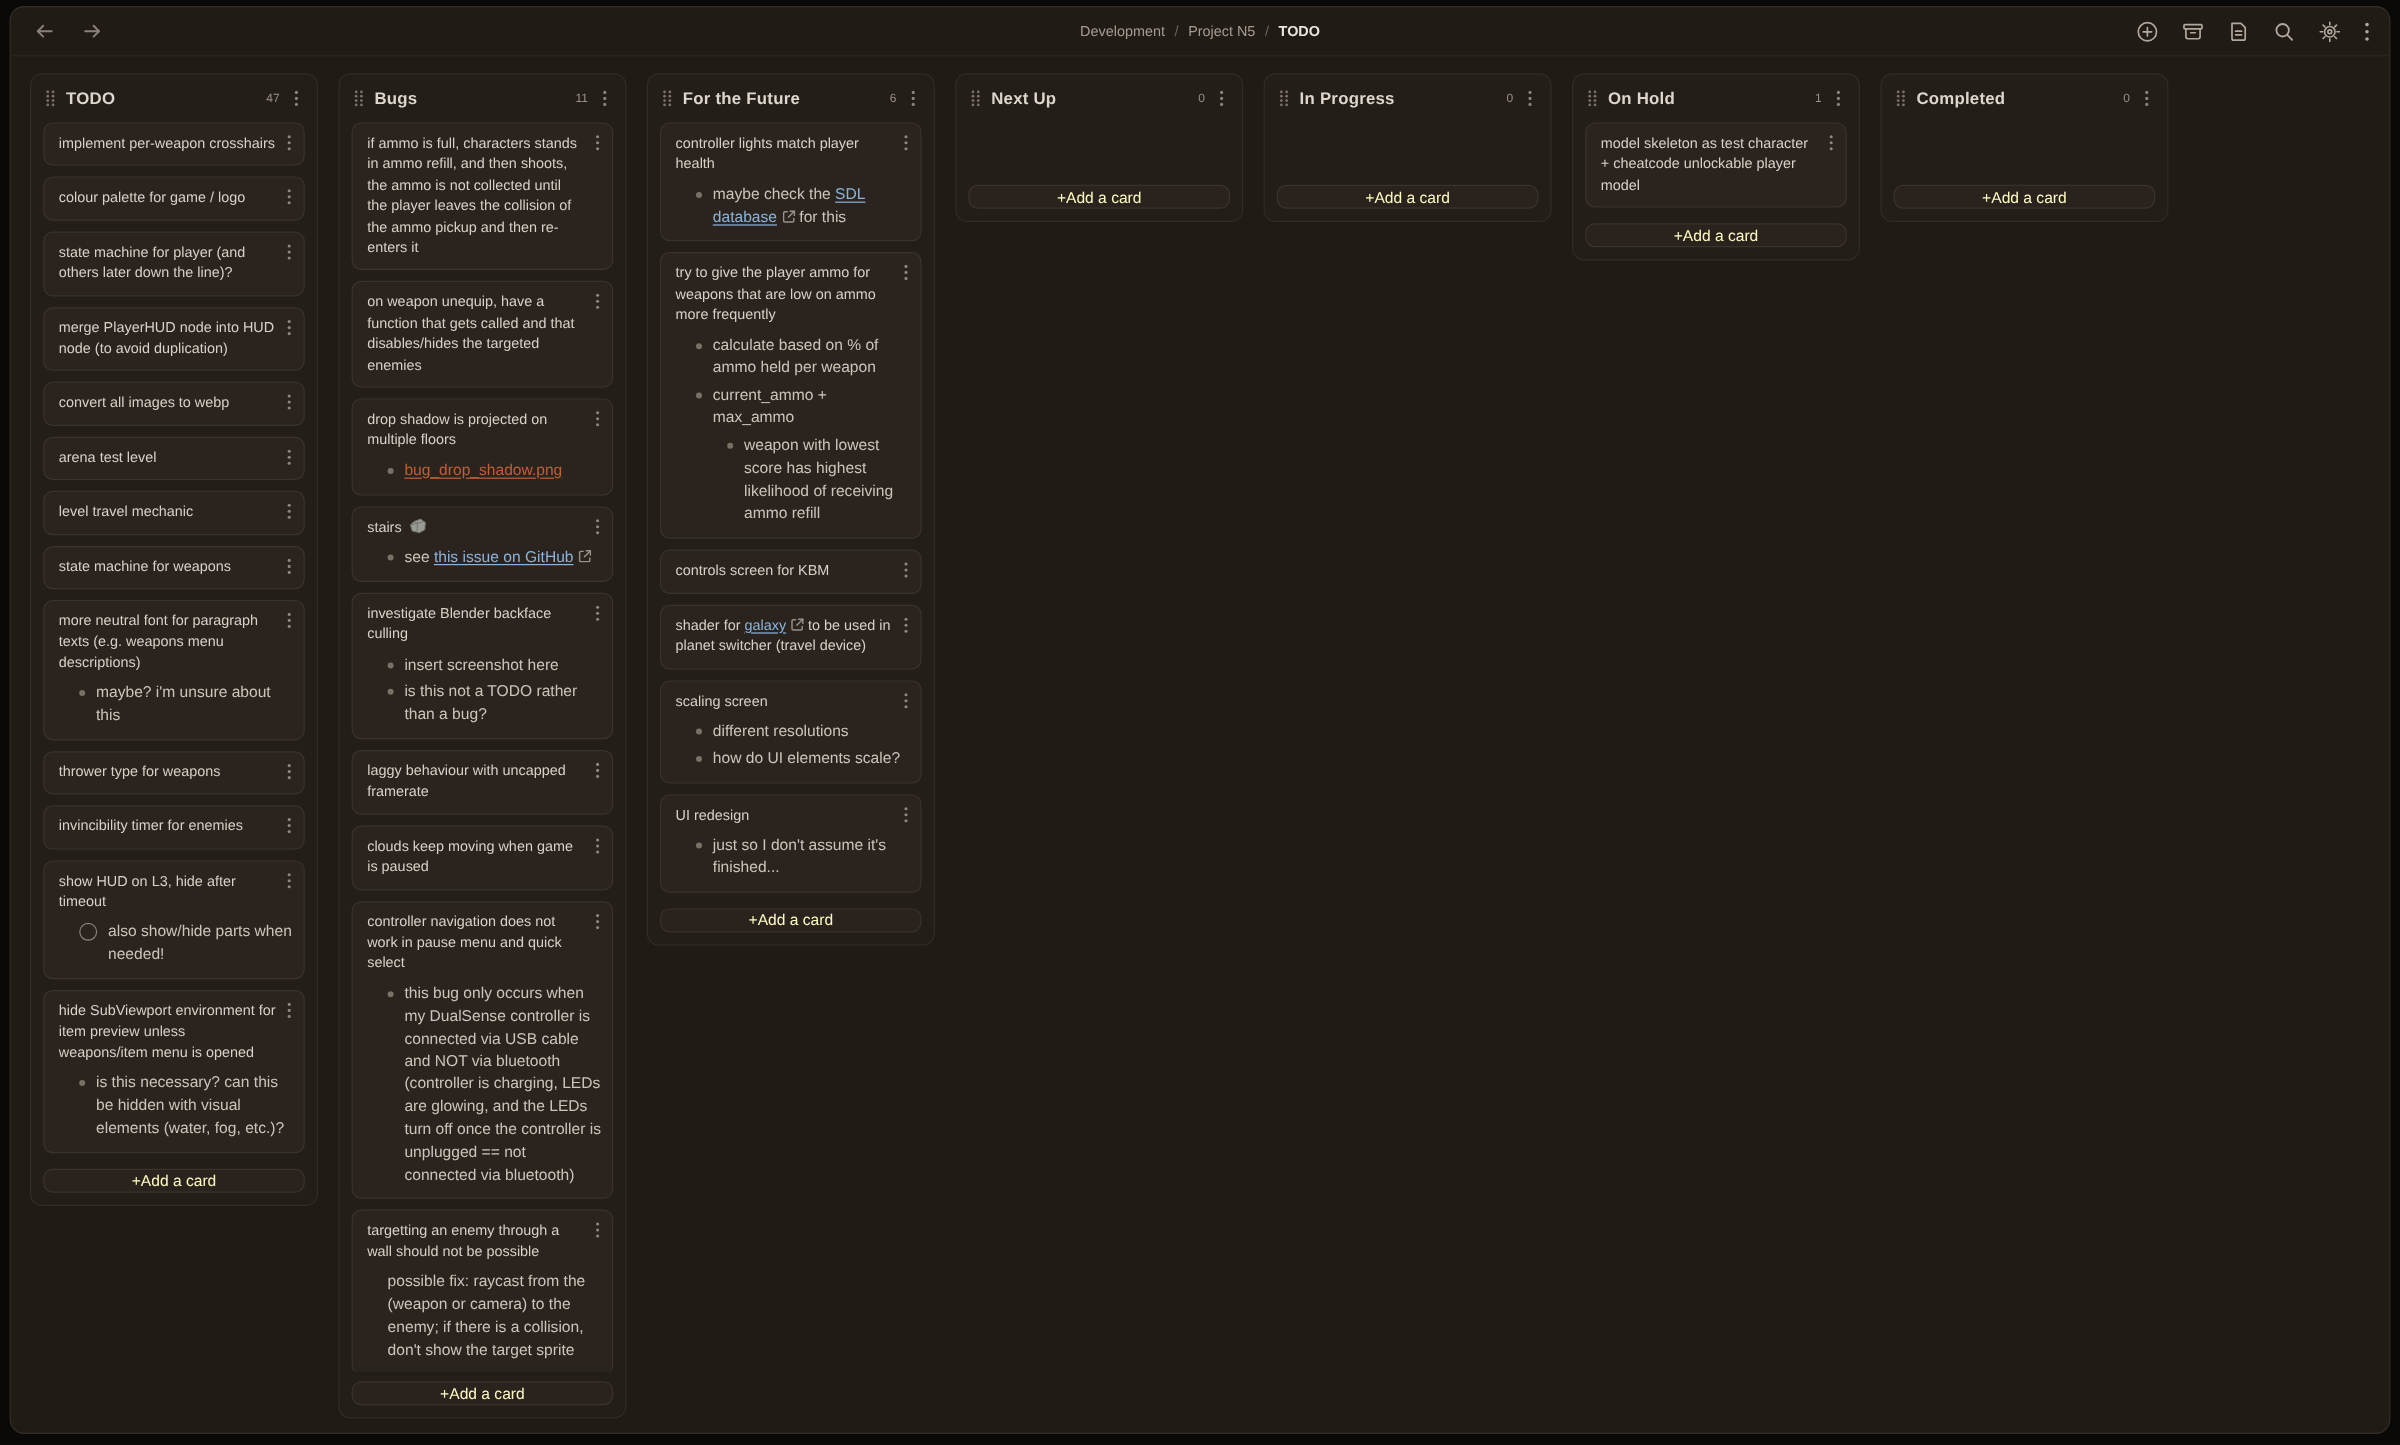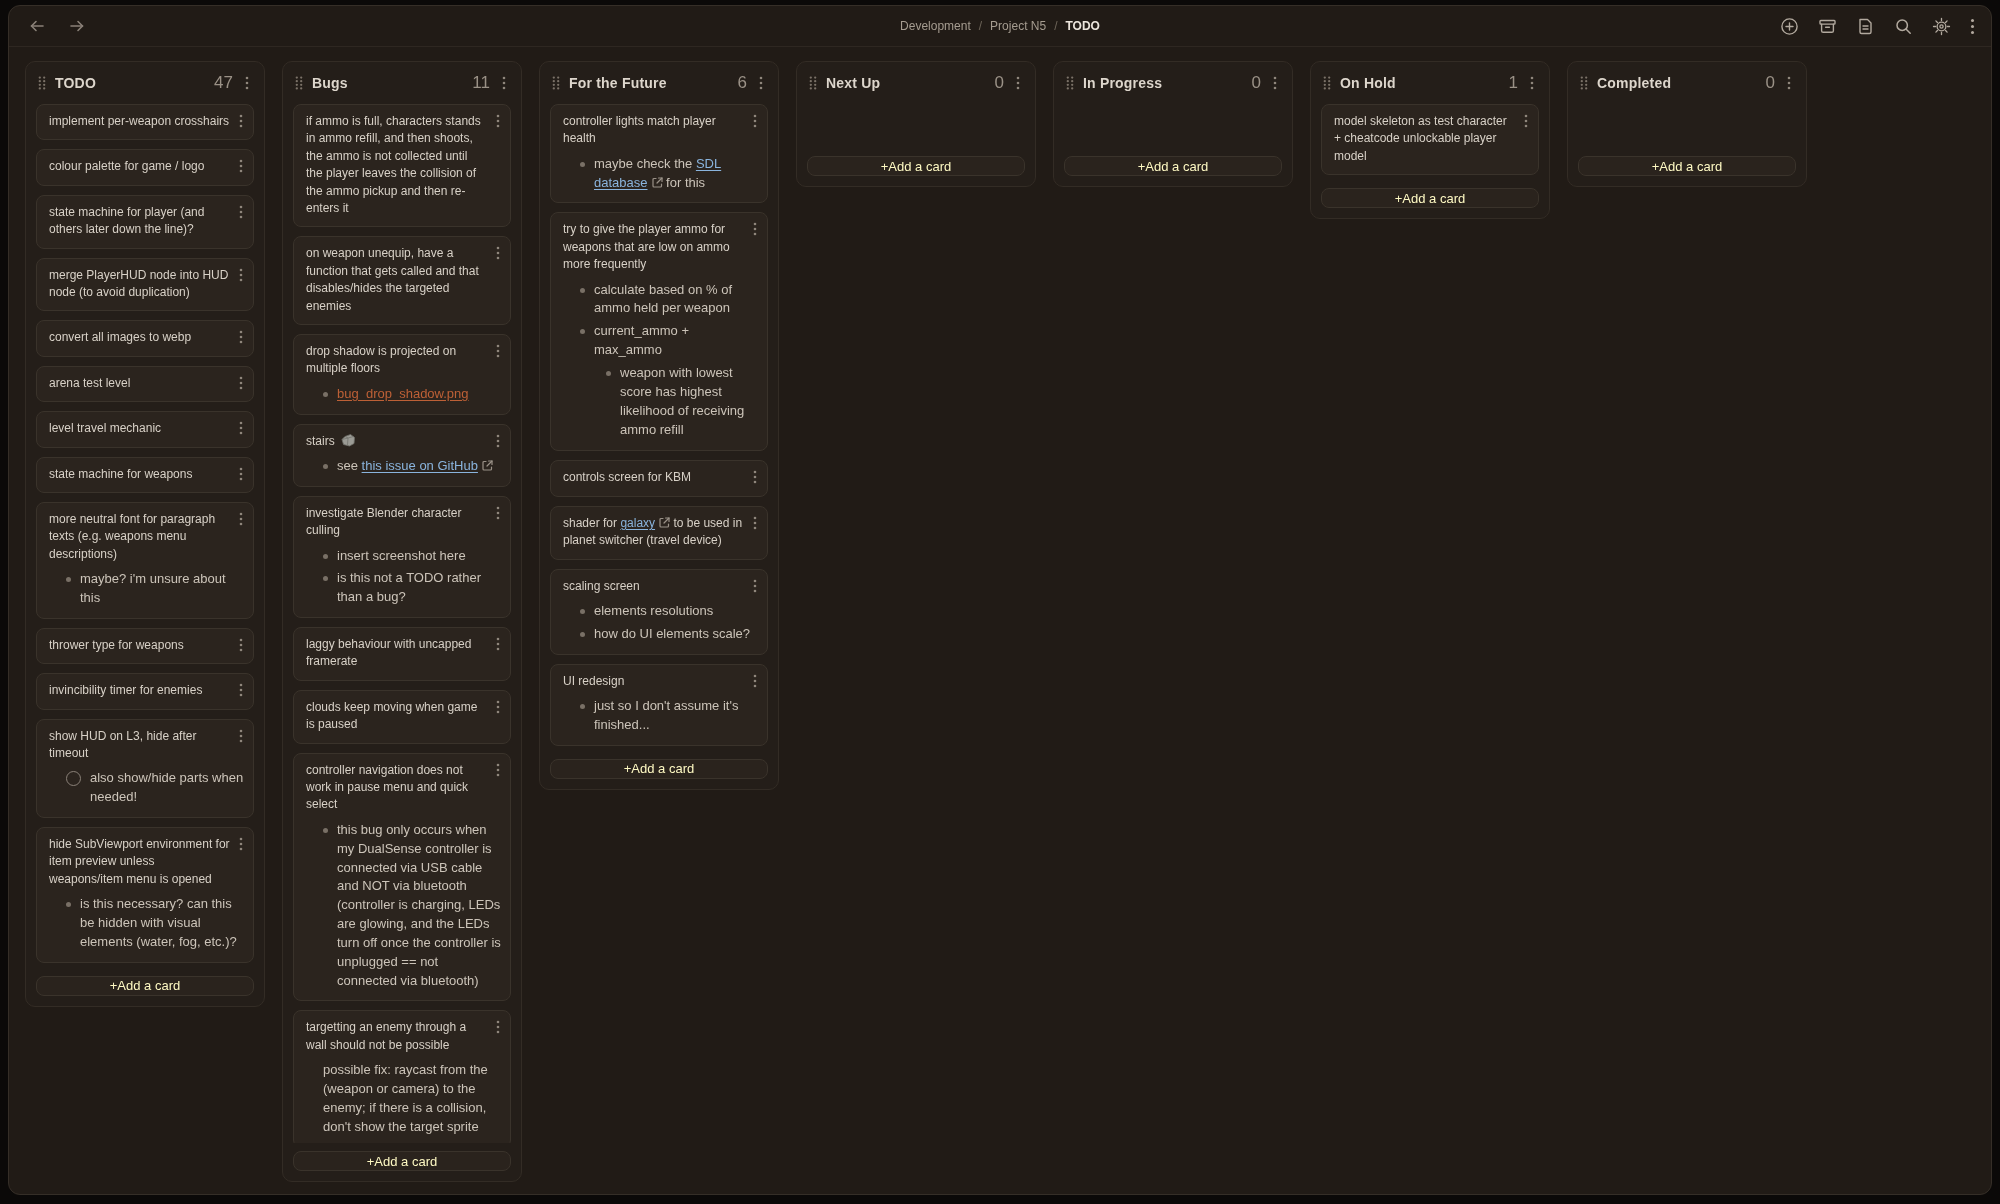--- a/index.html
+++ b/index.html
@@ -37,21 +37,21 @@
     padding:14px 16px 12px; overflow:hidden;
   }
   .column {
     flex:0 0 240px; width:240px; max-height:100%;
     background:#241e19; border:1px solid #332c25; border-radius:10px;
     display:flex; flex-direction:column;
   }
   .col-header { display:flex; align-items:center; gap:9px; padding:11px 12px 9px; flex:0 0 auto; }
   .drag-handle { color:#7b7268; display:flex; flex:0 0 auto; cursor:grab; background:none; border:none; padding:0; }
   .col-title { margin:0; font-size:14px; font-weight:700; color:#ddd6cc; letter-spacing:.2px; }
-  .col-count { margin-left:auto; font-size:17px; color:#9a9186; }
+  .col-count { margin-left:auto; font-size:10px; color:#9a9186; }
   .kebab { background:none; border:none; padding:2px 3px; color:#8f867c; cursor:pointer; display:flex; flex:0 0 auto; }
   .cards {
     flex:1 1 auto; min-height:46px; overflow:hidden;
     display:flex; flex-direction:column; gap:9px; padding:2px 10px 5px;
   }
   .card {
     background:#2b241e; border:1px solid #3a332b; border-radius:8px;
     padding:8px 9px 9px 12px; flex:0 0 auto; cursor:pointer;
   }
   .card-head { display:flex; gap:6px; align-items:flex-start; }
@@ -437,21 +437,21 @@
                 <div class="sub-body">see <a class="seg-link" style="color: rgb(138, 180, 221); text-align: right;">this issue on GitHub</a><svg class="ext-icon" width="11" height="11" viewBox="0 0 11 11" fill="none" stroke="currentColor" stroke-width="1.2" stroke-linecap="round" stroke-linejoin="round">
                     <path d="M4 1.5H2A1 1 0 0 0 1 2.5V9a1 1 0 0 0 1 1h6.5a1 1 0 0 0 1-1V7"></path>
                     <path d="M6.5 1h3.5v3.5"></path>
                     <path d="M10 1 5 6"></path>
                   </svg></div>
               </li>
             </ul>
           </article>
           <article class="card">
             <div class="card-head">
-              <div class="card-text">investigate Blender character culling</div>
+              <div class="card-text">investigate Blender backface culling</div>
               <button class="kebab card-kebab">
                 <svg width="4" height="14" viewBox="0 0 4 14" fill="currentColor">
                   <circle cx="2" cy="2" r="1.3"></circle>
                   <circle cx="2" cy="7" r="1.3"></circle>
                   <circle cx="2" cy="12" r="1.3"></circle>
                 </svg>
               </button>
             </div>
             <ul class="subs">
               <li class="sub">
@@ -635,21 +635,21 @@
                 <svg width="4" height="14" viewBox="0 0 4 14" fill="currentColor">
                   <circle cx="2" cy="2" r="1.3"></circle>
                   <circle cx="2" cy="7" r="1.3"></circle>
                   <circle cx="2" cy="12" r="1.3"></circle>
                 </svg>
               </button>
             </div>
             <ul class="subs">
               <li class="sub">
                 <span class="bullet"></span>
-                <div class="sub-body">elements resolutions</div>
+                <div class="sub-body">different resolutions</div>
               </li>
               <li class="sub">
                 <span class="bullet"></span>
                 <div class="sub-body">how do UI elements scale?</div>
               </li>
             </ul>
           </article>
           <article class="card">
             <div class="card-head">
               <div class="card-text">UI redesign</div>

